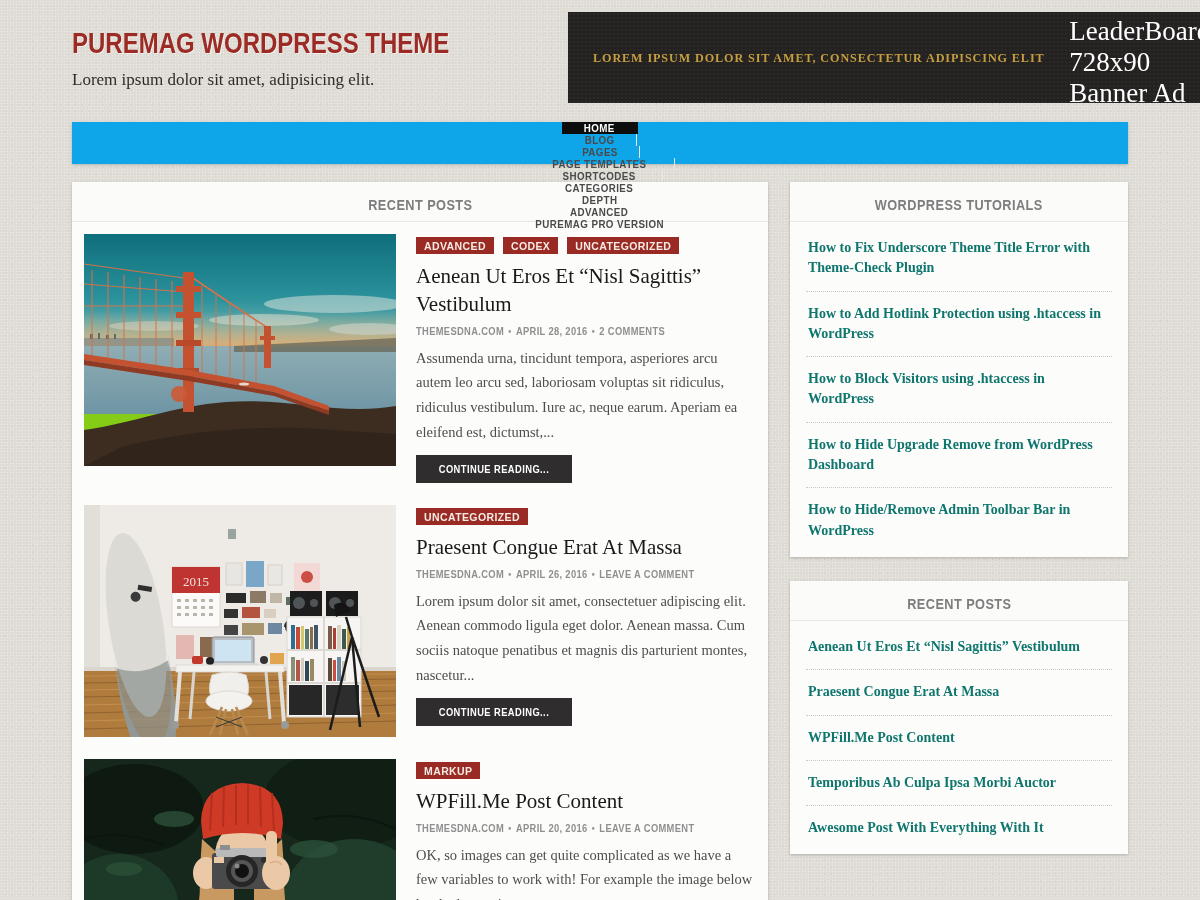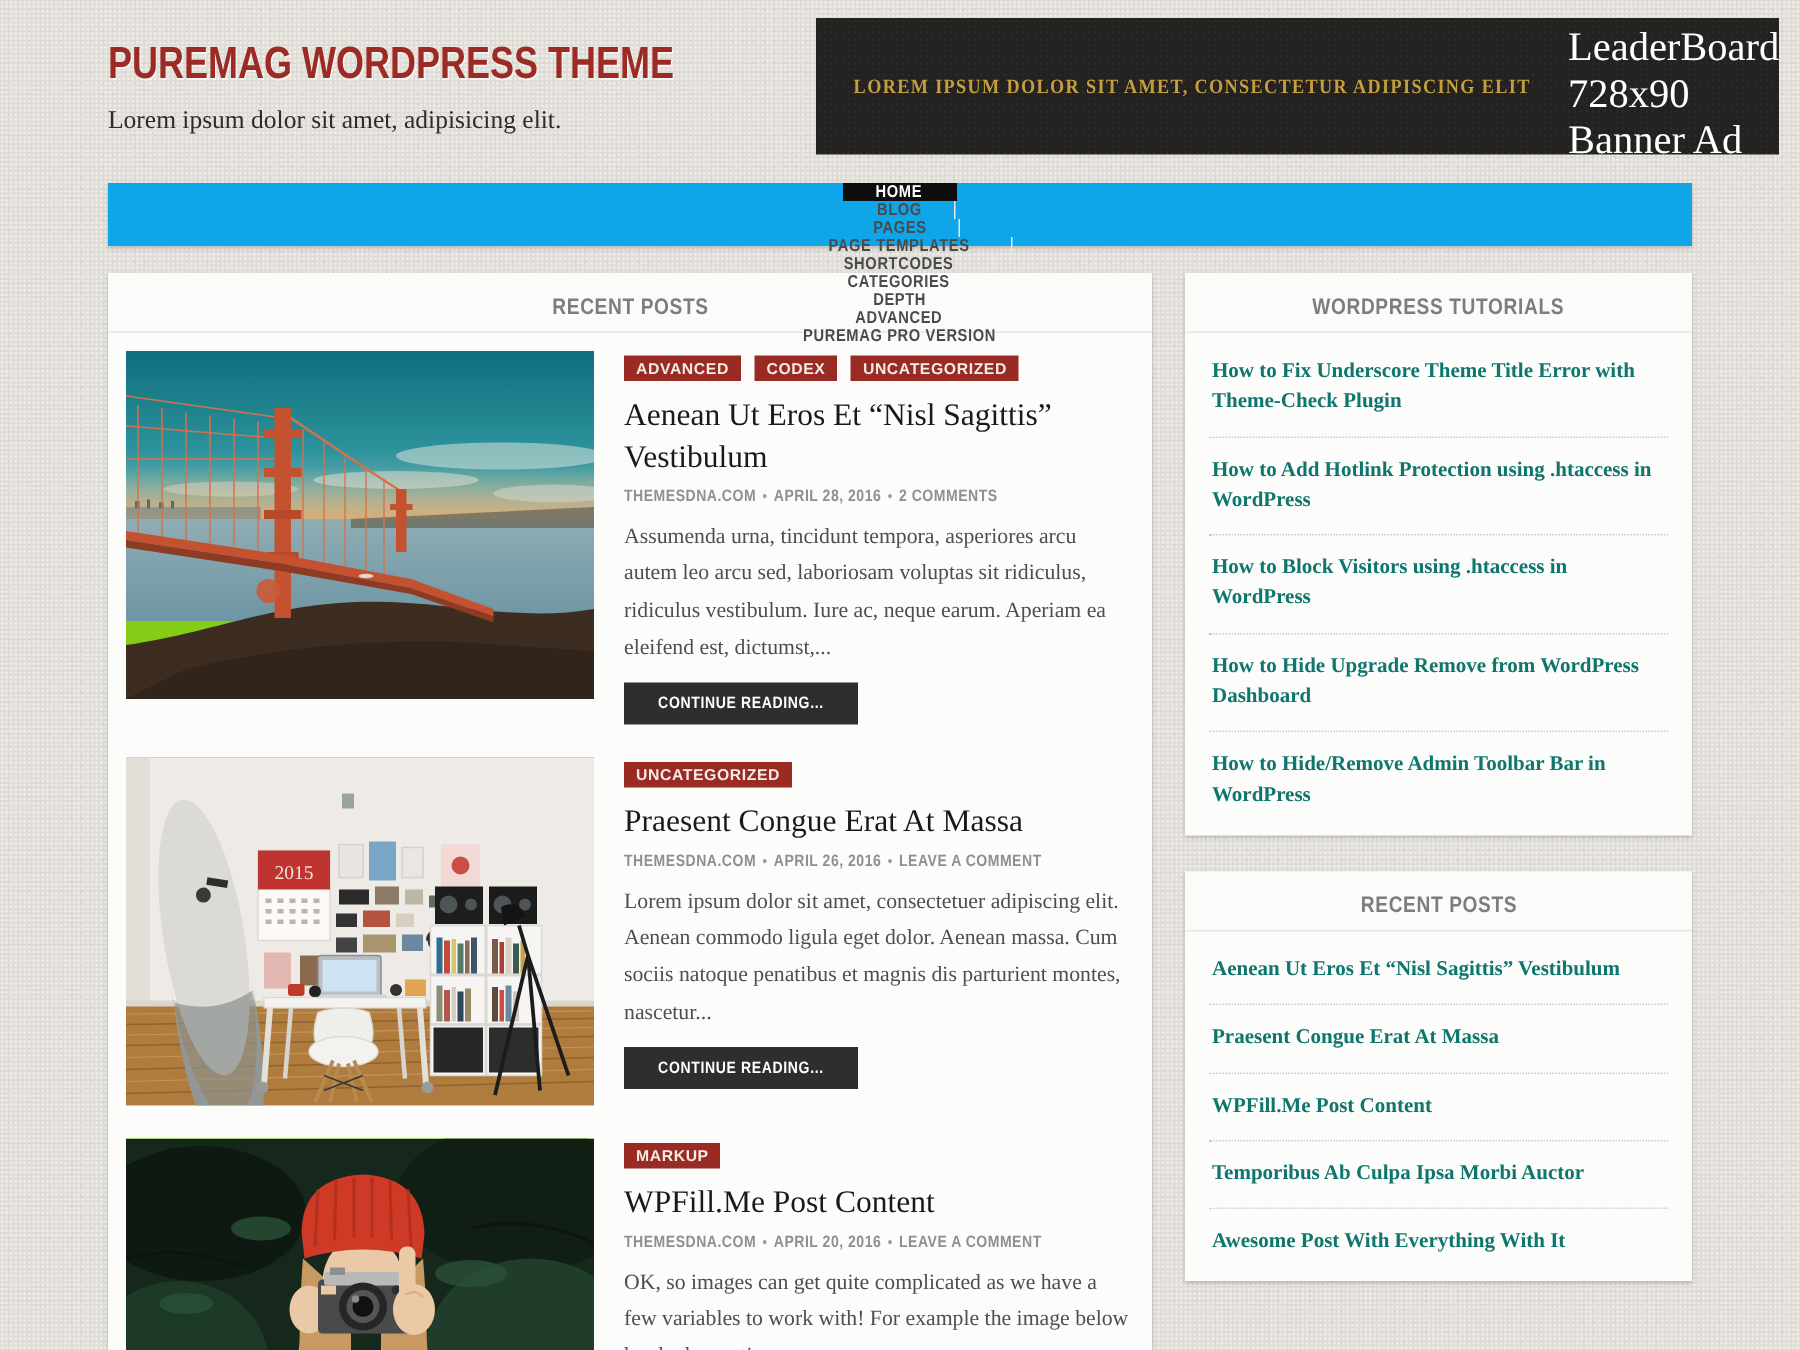--- a/index.html
+++ b/index.html
@@ -13,21 +13,21 @@
     background-size:3px 3px, 7px 7px;
     background-position:0 0, 2px 3px;
   }
   .page { width:1056px; margin:0 auto; padding-top:12px; }
 
   
   .cn { display:inline-block; transform:scaleX(.85); transform-origin:center; white-space:nowrap; }
   .ol { transform-origin:left center; }
 
   
-  .header-row { display:flex; justify-content:space-between; align-items:flex-start; }
+  .header-row { display:flex; justify-content:space-between; align-items:flex-start;gap:24px; }
   .branding { padding-top:14px; }
   .site-title {
     font-family:"Liberation Sans", sans-serif;
     font-weight:bold; font-size:30px; color:#9c2b26;
     letter-spacing:0px; transform:scaleX(.8); transform-origin:left center;
     display:inline-block; white-space:nowrap;
     text-shadow:1px 1px 0 rgba(255,255,255,.6);
     cursor:pointer;
   }
   .tagline { font-size:17px; color:#2f2c28; margin-top:10px; }

